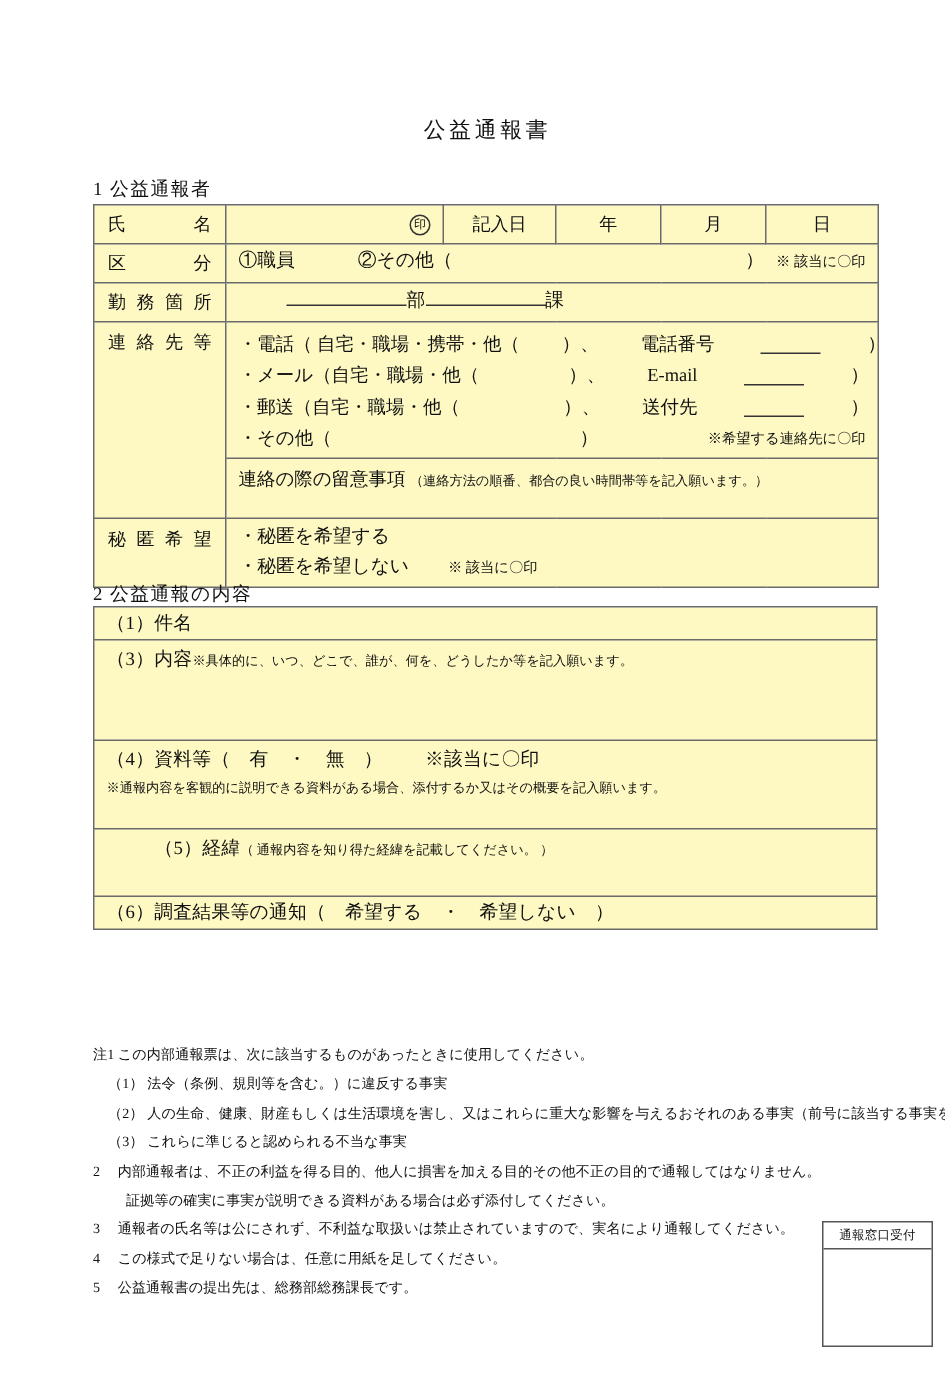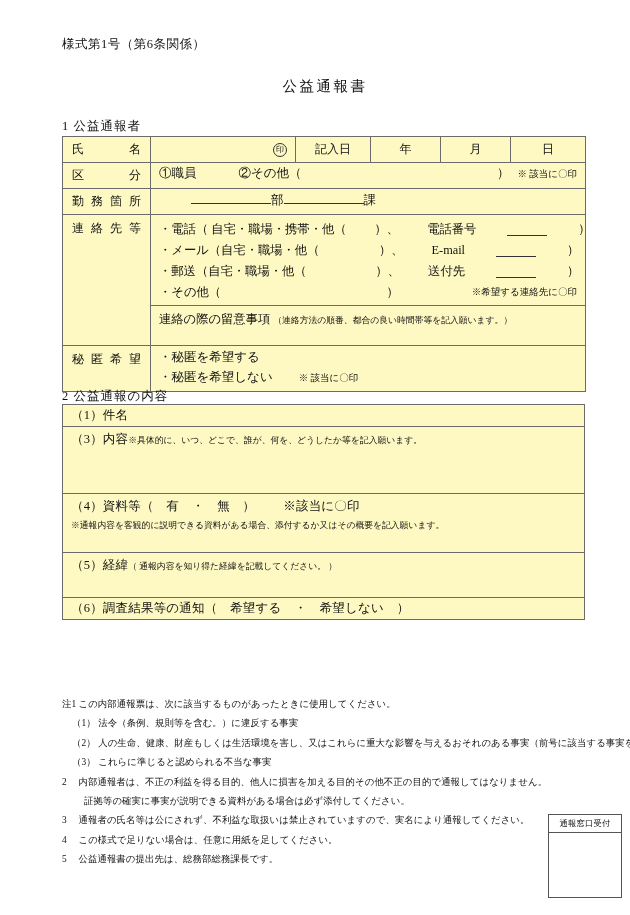--- a/index.html
+++ b/index.html
@@ -175,21 +175,20 @@
     letter-spacing: 0.2px;
     white-space: nowrap;
   }
   .receipt-body { height: 64px; }
 </style>
 </head>
 <body>
 
 <div class="page">
 
-  <div class="form-no">様式第1号（第6条関係）</div>
   <div class="doc-title">公益通報書</div>
 
   <div class="sec-heading" id="sec1-heading">1  公益通報者</div>
 
   <table class="form" id="tbl-reporter">
     <colgroup>
       <col style="width:88px">
         <col style="width:145px">
         <col style="width:75px">
         <col style="width:70px">
@@ -324,21 +323,21 @@
             <span class="sec2-title">（4）資料等（　有　・　無　）</span>
             <span style="display:inline-block;width:22px"></span>
             <span class="sec2-title">※該当に〇印</span>
           </div>
           <div class="tiny-note" style="padding-top:5px; white-space:nowrap;">※通報内容を客観的に説明できる資料がある場合、添付するか又はその概要を記入願います。</div>
         </td>
       </tr>
 
       <tr>
         <td class="cell-pad blank-box-lg" style="vertical-align:top;">
-          <div style="padding-top:4px; white-space:nowrap;">
+          <div style="padding-top:4px; white-space:nowrap;margin-left:32px;">
             <span class="sec2-title">（5）経緯</span><span class="tiny-note">（ 通報内容を知り得た経緯を記載してください。 ）</span>
           </div>
         </td>
       </tr>
 
       <tr>
         <td class="cell-pad" style="height:21px;">
           <span class="sec2-title">（6）調査結果等の通知（　希望する　・　希望しない　）</span>
         </td>
       </tr>

